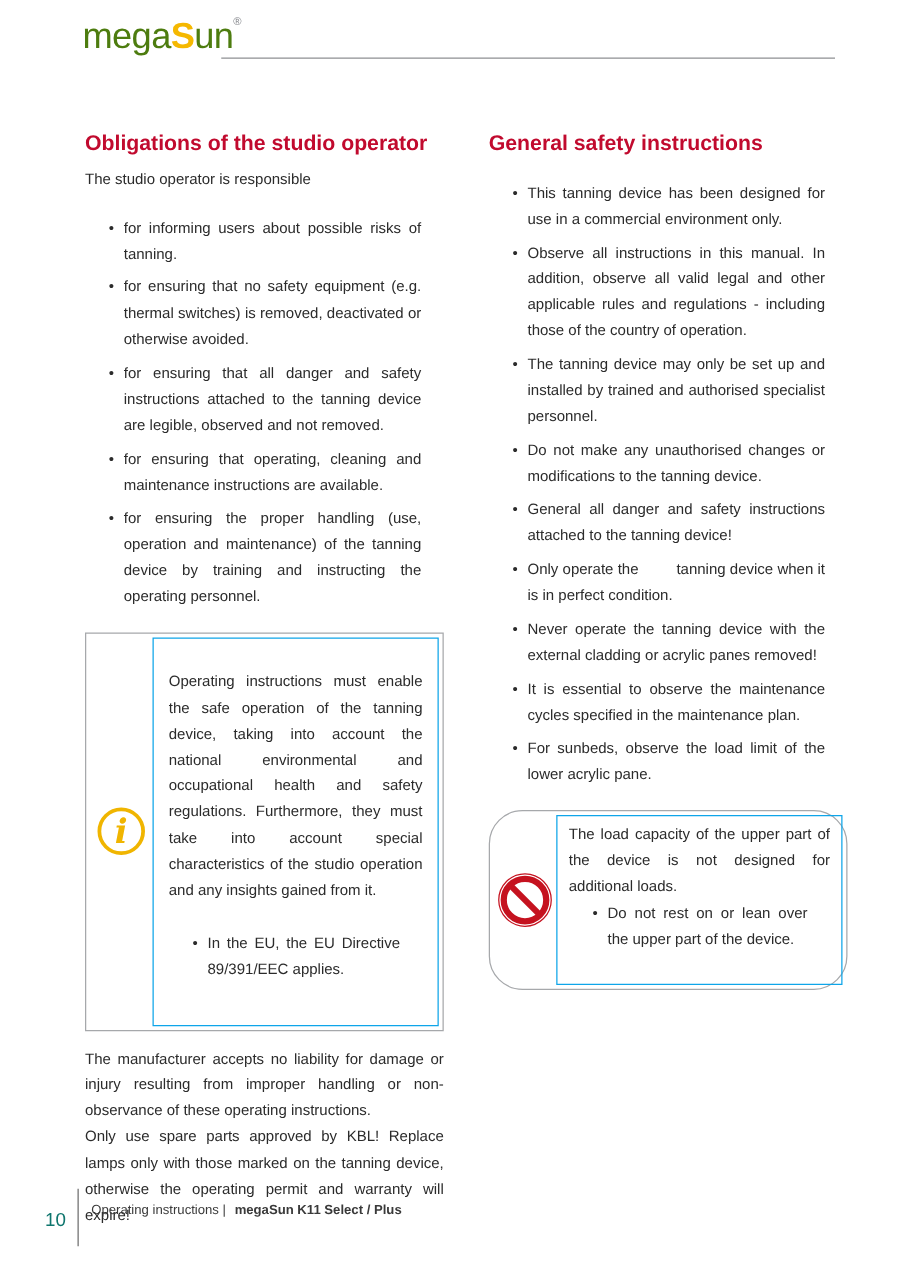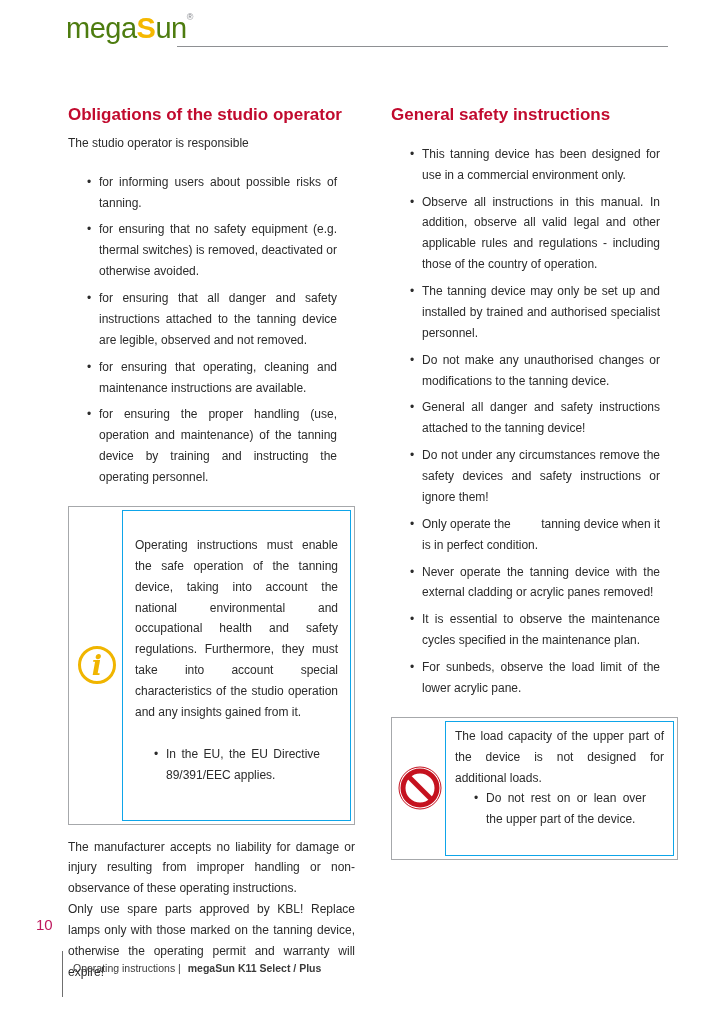--- a/index.html
+++ b/index.html
@@ -56,21 +56,21 @@
   }
 
   
   .notebox {
     border: 1px solid #a6a8ab;
     padding: 3px;
     display: flex;
     background: #fff;
   }
   .notebox-left { margin-top: 12px; }
-  .notebox-right { margin-top: 6px; }
+  .notebox-right { margin-top: 6px; border-radius: 27px; }
   .icon-cell {
     flex: 0 0 50px;
     display: flex; align-items: center; justify-content: center;
   }
   .text-cell {
     flex: 1;
     border: 1px solid #0ea5e9;
   }
   .notebox-left .text-cell { padding: 24px 12px 16px 12px; }
   .notebox-right .text-cell { padding: 4px 9px 7px 9px; }
@@ -90,22 +90,22 @@
     box-sizing: border-box;
   }
   .prohibition-icon { width: 48px; height: 48px; display: block; }
 
   
   .after-box { margin-top: 12px; }
   .after-box p { margin: 0; }
 
   
   .page-number {
-    position: absolute; left: 36px; top: 916px;
-    color: #be185d; font-size: 15px;
+    position: absolute; left: 36px; top: 968px;
+    color: #0f766e; font-size: 15px;
   }
   .footer-divider {
     position: absolute; left: 62px; top: 951px;
     width: 1px; height: 46px; background: #6f6f6f;
   }
   .footer-text {
     position: absolute; left: 73px; top: 962px;
     font-size: 10.5px; color: #3a3a3a;
   }
   .footer-title { font-weight: bold; }
@@ -153,21 +153,20 @@
     </div>
 
     <div class="col">
       <h1>General safety instructions</h1>
       <ul class="bullets">
         <li>This tanning device has been designed for use in a commercial environment only.</li>
         <li>Observe all instructions in this manual. In addition, observe all valid legal and other applicable rules and regulations - including those of the country of operation.</li>
         <li>The tanning device may only be set up and installed by trained and authorised specialist personnel.</li>
         <li>Do not make any unauthorised changes or modifications to the tanning device.</li>
         <li>General all danger and safety instructions attached to the tanning device!</li>
-        <li>Do not under any circumstances remove the safety devices and safety instructions or ignore them!</li>
         <li>Only operate the &nbsp;&nbsp;&nbsp;&nbsp;&nbsp;&nbsp;&nbsp; tanning device when it is in perfect condition.</li>
         <li>Never operate the tanning device with the external cladding or acrylic panes removed!</li>
         <li>It is essential to observe the maintenance cycles specified in the maintenance plan.</li>
         <li>For sunbeds, observe the load limit of the lower acrylic pane.</li>
       </ul>
 
       <div class="notebox notebox-right">
         <div class="icon-cell">
           <svg class="prohibition-icon" viewBox="0 0 48 48" aria-hidden="true">
             <circle cx="24" cy="24" r="21" fill="none" stroke="#c5121f" stroke-width="1"></circle>

